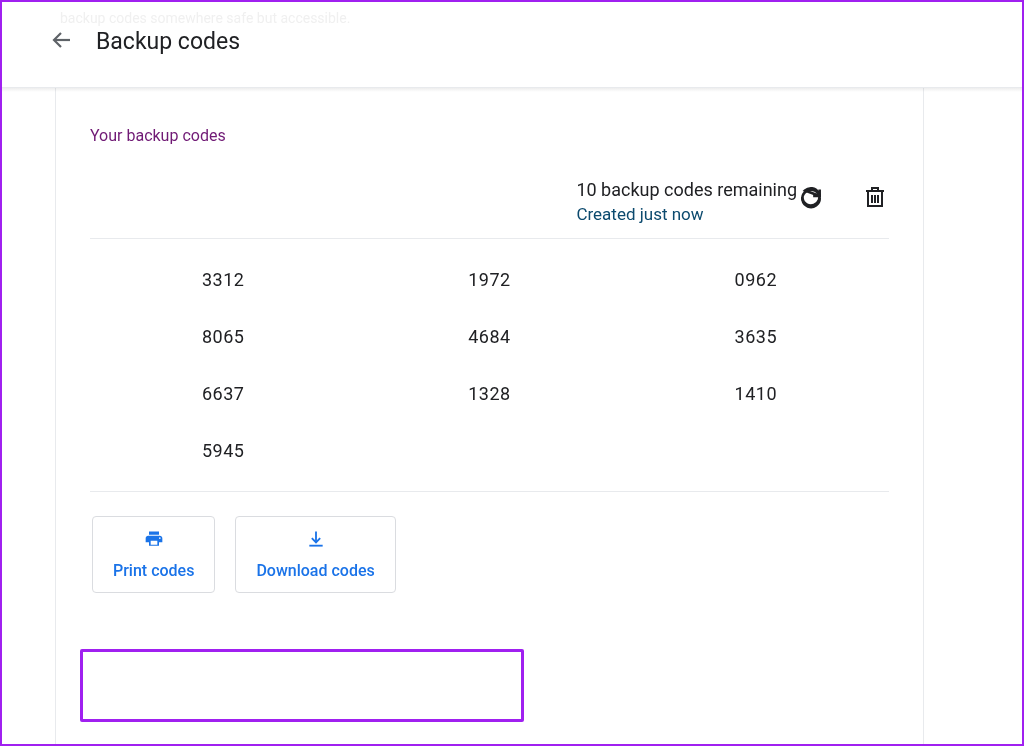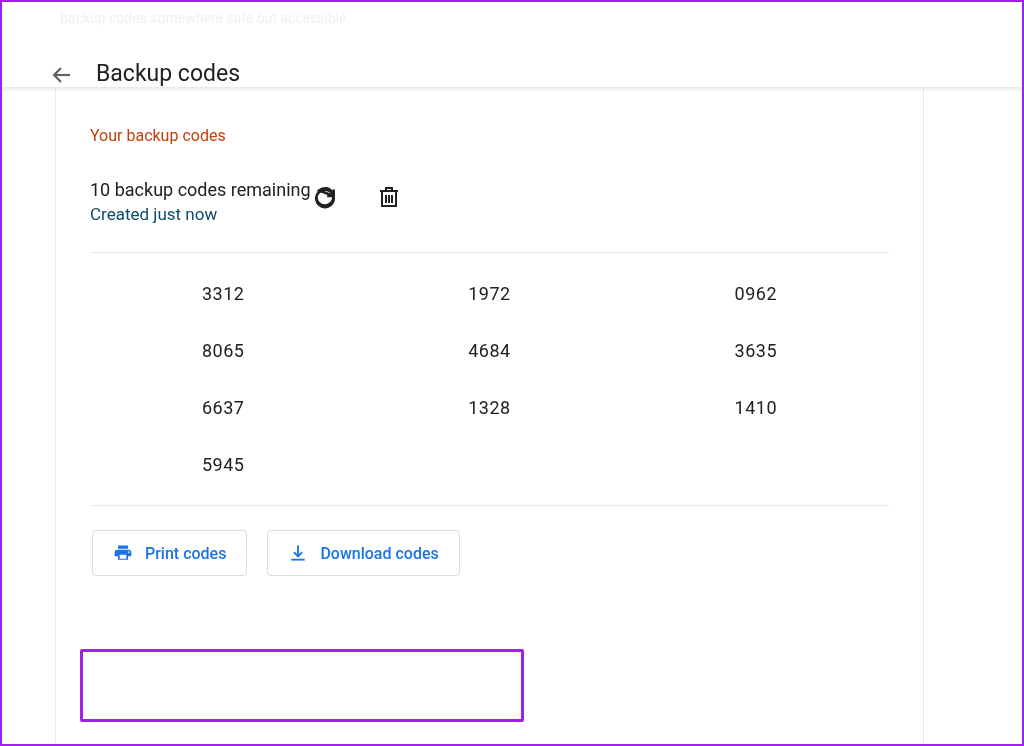--- a/index.html
+++ b/index.html
@@ -33,21 +33,21 @@
       font-size: 14px;
       z-index: 0;
     }
     .header {
       position: absolute;
       top: 28px;
       left: 0;
       right: 0;
       height: 60px;
       display: flex;
-      align-items: flex-end;
+      align-items: flex-start;
       padding: 0 50px;
       background: #fff;
       z-index: 2;
       border-bottom: 1px solid #e8eaed;
     }
     .back-arrow {
       width: 24px;
       height: 24px;
       display: flex;
       align-items: center;
@@ -76,28 +76,28 @@
       left: 55px;
       right: 100px;
       bottom: 0;
       background: #fff;
       border-left: 1px solid #e8eaed;
       border-right: 1px solid #e8eaed;
       padding: 38px 34px 20px 34px;
     }
     .section-label {
       font-size: 16px;
-      color: #c2410c;
+      color: #701a75;
       margin-bottom: 34px;
     }
     .status-row {
       display: flex;
       align-items: flex-start;
-      justify-content: flex-start;
-      margin-bottom: 28px;
+      justify-content: flex-end;
+      margin-bottom: 14px;
     }
     .status-text .remaining {
       font-size: 18px;
       color: #202124;
       margin-bottom: 4px;
     }
     .status-text .created {
       font-size: 17px;
       color: #0c4a6e;
     }
@@ -148,20 +148,21 @@
       gap: 12px;
       padding: 12px 20px;
       border: 1px solid #dadce0;
       border-radius: 4px;
       background: #fff;
       color: #1a73e8;
       font-size: 16px;
       font-weight: 500;
       cursor: pointer;
       font-family: inherit;
+      flex-direction: column;
     }
     .action-button svg {
       width: 20px;
       height: 20px;
     }
     .highlight-box {
       position: absolute;
       border: 3px solid #a020f0;
       border-radius: 2px;
       pointer-events: none;

